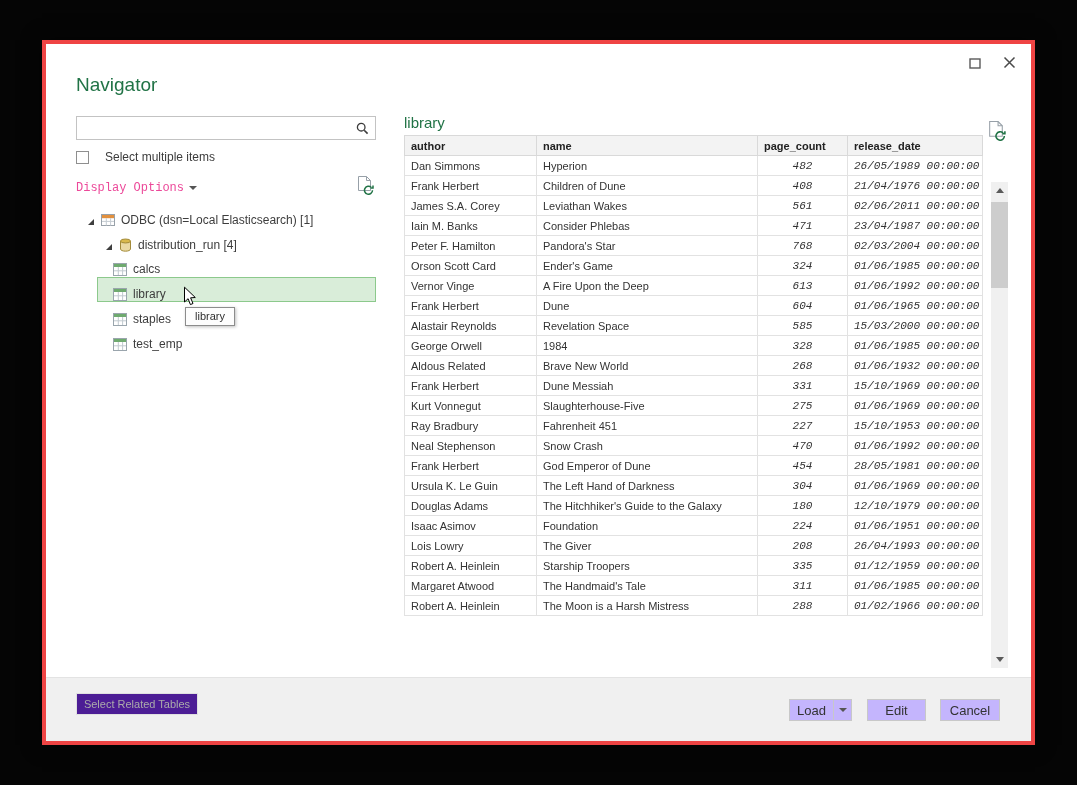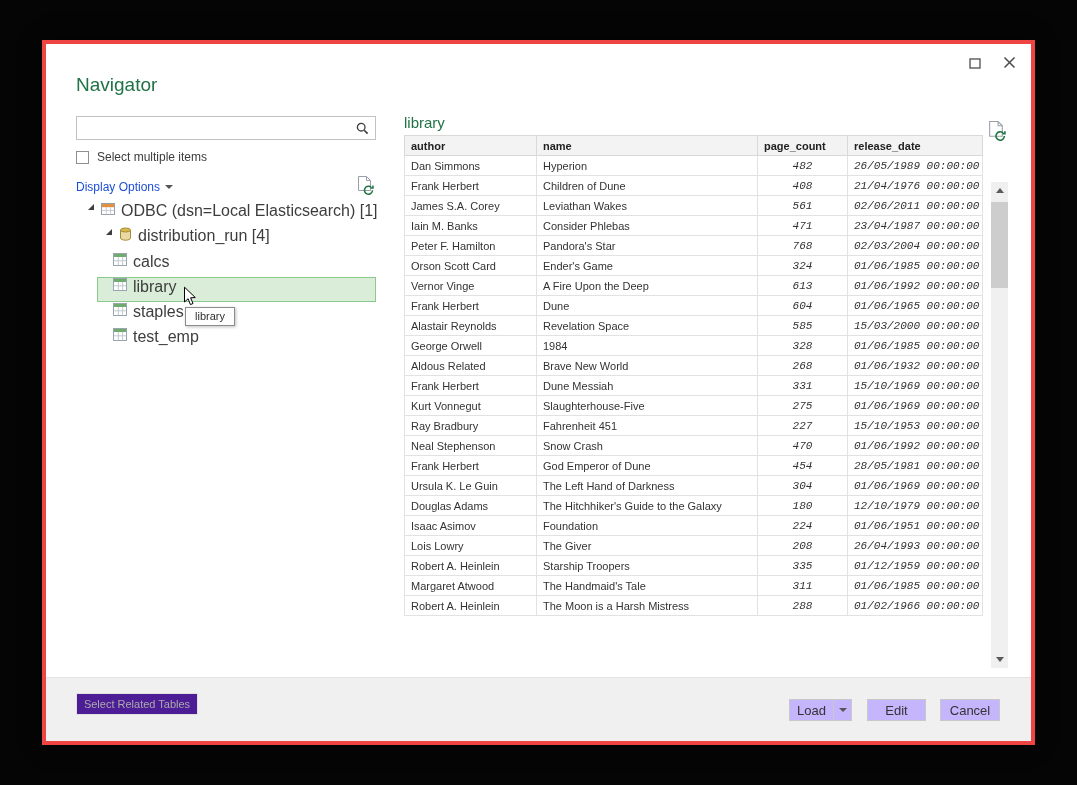--- a/index.html
+++ b/index.html
@@ -17,30 +17,30 @@
   }
   
   .win-controls { position:absolute; top:12px; right:14px; display:flex; gap:18px; align-items:center; }
   .win-btn { width:16px; height:16px; display:flex; align-items:center; justify-content:center; cursor:default; }
   
   .navigator-title { position:absolute; left:30px; top:30px; font-size:19px; color:#217346; font-weight:400; }
   
   .search-wrap { position:absolute; left:30px; top:72px; width:300px; height:24px; border:1px solid #c3c3c3; background:#fff; }
   .search-wrap input { width:100%; height:100%; border:none; outline:none; padding:0 28px 0 8px; font-size:12px; font-family:inherit; color:#333; background:transparent; }
   .search-icon { position:absolute; right:5px; top:4px; }
-  .chk-row { position:absolute; left:30px; top:106px; display:flex; align-items:center; gap:8px; }
+  .chk-row { position:absolute; left:30px; top:106px; display:flex; align-items:center; gap:16px; }
   .checkbox { width:13px; height:13px; border:1px solid #8f8f8f; background:#fff; }
   .chk-label { font-size:12px; color:#3c3c3c; }
   .display-row { position:absolute; left:30px; top:133px; width:300px; height:20px; }
-  .display-opts { display:inline-flex; align-items:center; gap:5px; font-size:12px; color:#1d4ed8; cursor:default; }
+  .display-opts { display:inline-flex; align-items:center; gap:5px; font-size:12px; color:#ec4899; cursor:default;font-family:Liberation Mono, monospace; }
   .caret-down { width:0; height:0; border-left:4px solid transparent; border-right:4px solid transparent; border-top:4px solid #555; display:inline-block; }
   .sidebar-refresh { position:absolute; right:2px; top:-2px; }
   
   .tree { position:absolute; left:30px; top:158px; width:300px; }
-  .tree-row { height:25px; display:flex; align-items:flex-start; font-size:16px; color:#3d3d3d; cursor:default; }
+  .tree-row { height:25px; display:flex; align-items:flex-end; font-size:12px; color:#3d3d3d; cursor:default; }
   .tree-row .lbl { margin-left:6px; white-space:nowrap; }
   .tw { width:10px; height:10px; margin-right:5px; flex:0 0 auto; display:flex; }
   .lvl0 { padding-left:10px; }
   .lvl1 { padding-left:28px; }
   .tbl-item { margin-left:21px; width:279px; padding-left:15px; border:1px solid transparent; }
   .tbl-item.selected { background:#d9edd9; border:1px solid #8cc98c; }
   .icon14 { flex:0 0 auto; display:flex; }
   
   .tooltip { position:absolute; left:139px; top:263px; background:#fdfdfd; border:1px solid #8c8c8c; padding:2px 9px 3px 9px; font-size:11px; color:#2f2f2f; box-shadow:1px 1px 3px rgba(0,0,0,.25); z-index:6; }
   .cursor { position:absolute; left:137px; top:242px; z-index:7; }

